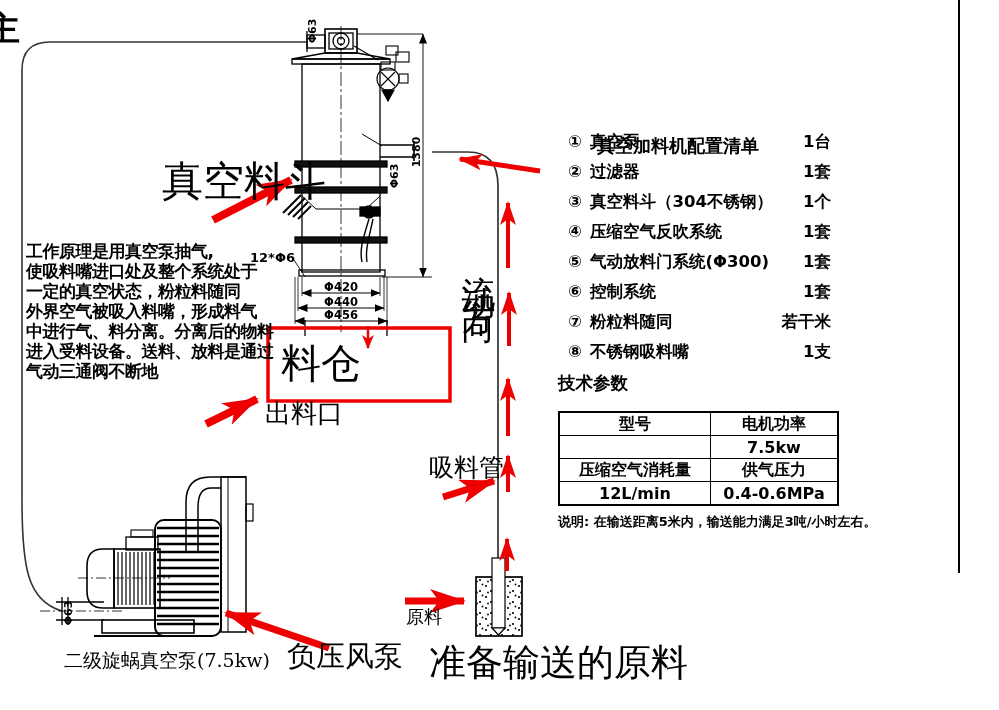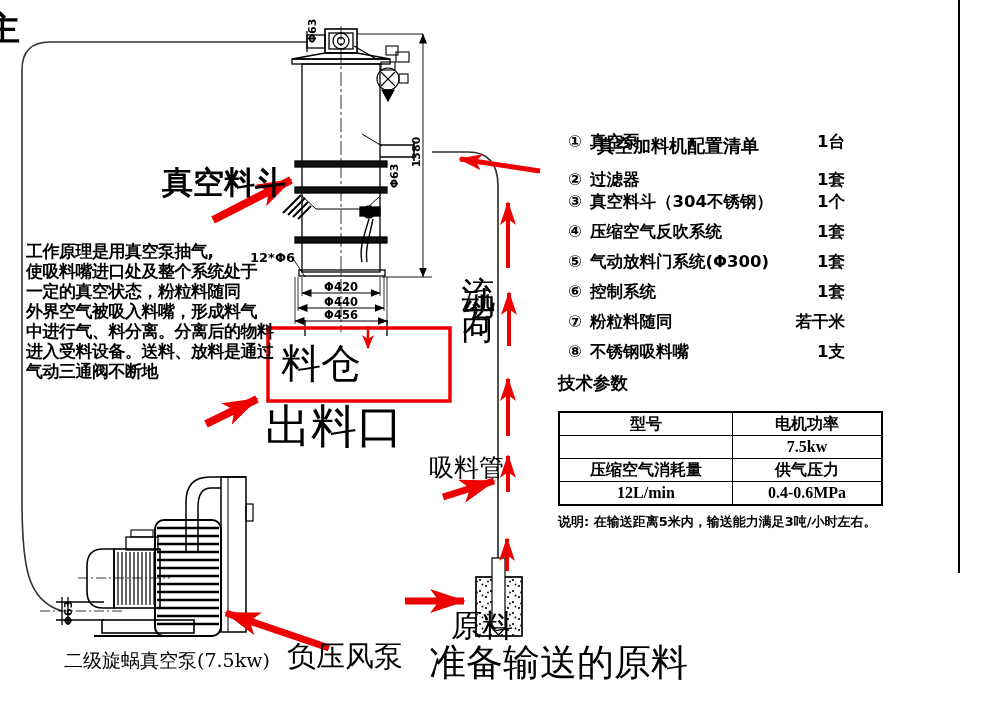--- a/index.html
+++ b/index.html
@@ -7,24 +7,24 @@
          font-family:"DejaVu Sans","Liberation Sans",sans-serif;color:#000;}
   #artwork{position:absolute;left:0;top:0;}
   .abs{position:absolute;white-space:nowrap;}
   .serif{font-family:"DejaVu Serif","Liberation Serif",serif;}
   .sansb{font-family:"DejaVu Sans","Liberation Sans",sans-serif;font-weight:600;}
   .dim{position:absolute;transform:translateX(-50%);font:600 11.5px "DejaVu Sans",sans-serif;white-space:nowrap;}
   .rot{position:absolute;transform:translate(-50%,-50%) rotate(-90deg);font:600 11px "DejaVu Sans",sans-serif;white-space:nowrap;}
   .principle-line{font:600 17px "DejaVu Sans","Liberation Sans",sans-serif;line-height:20px;letter-spacing:-0.5px;white-space:nowrap;}
   .cfg-row{position:absolute;left:568px;width:277px;height:28px;font:600 16.5px "DejaVu Sans","Liberation Sans",sans-serif;}
   .cfg-row .num{margin-right:8px;}
-  .cfg-row .qty{position:absolute;right:0;top:0;}
+  .cfg-row .qty{position:absolute;right:14px;top:0;}
   #params-table{position:absolute;left:558px;top:411px;border-collapse:collapse;
      font:600 16px "DejaVu Sans","Liberation Sans",sans-serif;}
-  #params-table td{border:1.6px solid #000;height:22px;text-align:center;padding:0 15px;font-family:Liberation Serif, serif;}
+  #params-table td{border:1.6px solid #000;height:22px;text-align:center;padding:0 4px;}
   #params-table{border:2.5px solid #000;}
   #params-table td.c1{width:142px;}
   #params-table td.c2{width:118px;}
   #flow-dir{writing-mode:vertical-rl;letter-spacing:12px;}
 </style>
 </head>
 <body>
 
 <div id="stage">
 
@@ -192,21 +192,21 @@
         <line x1="509" y1="346" x2="509" y2="293" marker-end="url(#mMed)"></line>
         <line x1="508" y1="436" x2="508" y2="379" marker-end="url(#mMed)"></line>
         <line x1="508" y1="492" x2="508" y2="456" marker-end="url(#mMed)"></line>
         <line x1="507" y1="571" x2="507" y2="539" marker-end="url(#mMed)"></line>
       </g>
     </g>
   </svg>
 
   <div class="abs serif" style="left:-14px;top:6px;font-size:34px;font-weight:600;">主</div>
 
-  <div class="abs serif" style="left:162px;top:162px;font-size:31px;font-weight:700;">真空料斗</div>
+  <div class="abs serif" style="left:162px;top:154px;font-size:41px;font-weight:400;">真空料斗</div>
 
   <div class="abs" style="left:26px;top:241px;">
     <div class="principle-line">工作原理是用真空泵抽气,</div>
     <div class="principle-line">使吸料嘴进口处及整个系统处于</div>
     <div class="principle-line">一定的真空状态，粉粒料随同</div>
     <div class="principle-line">外界空气被吸入料嘴，形成料气</div>
     <div class="principle-line">中进行气、料分离。分离后的物料</div>
     <div class="principle-line">进入受料设备。送料、放料是通过</div>
     <div class="principle-line">气动三通阀不断地</div>
   </div>
@@ -214,37 +214,37 @@
   <div class="dim" style="left:341px;top:280px;">Φ420</div>
   <div class="dim" style="left:341px;top:295px;">Φ440</div>
   <div class="dim" style="left:341px;top:308px;">Φ456</div>
   <div class="abs" style="left:250px;top:250px;font:600 13px 'DejaVu Sans',sans-serif;">12*Φ6</div>
   <div class="rot" style="left:312px;top:31px;">Φ63</div>
   <div class="rot" style="left:394px;top:176px;">Φ63</div>
   <div class="rot" style="left:416px;top:152px;">1380</div>
   <div class="rot" style="left:68px;top:613px;">Φ63</div>
 
   <div class="abs serif" style="left:281px;top:336px;font-size:40px;">料仓</div>
-  <div class="abs serif" style="left:265px;top:396px;font-size:46px;">出料口</div>
+  <div class="abs serif" style="left:265px;top:396px;font-size:26px;">出料口</div>
 
   <div id="flow-dir" class="abs serif" style="left:456px;top:248px;font-size:34px;">流动方向</div>
 
   <div class="abs serif" style="left:429px;top:451px;font-size:25px;">吸料管</div>
-  <div class="abs serif" style="left:451px;top:605px;font-size:31px;">原料</div>
+  <div class="abs serif" style="left:406px;top:605px;font-size:18px;">原料</div>
   <div class="abs serif" style="left:429px;top:638px;font-size:37px;">准备输送的原料</div>
 
   <div class="abs serif" style="left:64px;top:648px;font-size:19px;">二级旋蜗真空泵(7.5kw)</div>
   <div class="abs serif" style="left:287px;top:637px;font-size:29px;">负压风泵</div>
 
   <div class="abs sansb" style="left:597px;top:92px;font-size:18px;margin-top:42px;">真空加料机配置清单</div>
 
   <div class="cfg-row" style="top:131px;">
     <span class="num">①</span><span>真空泵</span><span class="qty">1台</span>
   </div>
-  <div class="cfg-row" style="top:161px;margin-top:8px;">
+  <div class="cfg-row" style="top:161px;">
     <span class="num">②</span><span>过滤器</span><span class="qty">1套</span>
   </div>
   <div class="cfg-row" style="top:191px;">
     <span class="num">③</span><span>真空料斗（304不锈钢）</span><span class="qty">1个</span>
   </div>
   <div class="cfg-row" style="top:221px;">
     <span class="num">④</span><span>压缩空气反吹系统</span><span class="qty">1套</span>
   </div>
   <div class="cfg-row" style="top:251px;">
     <span class="num">⑤</span><span>气动放料门系统(Φ300)</span><span class="qty">1套</span>

